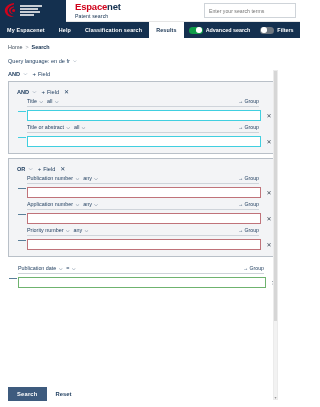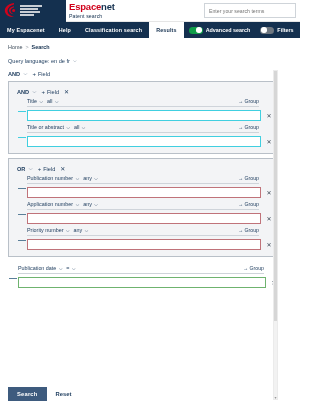--- a/index.html
+++ b/index.html
@@ -27,21 +27,21 @@
     width: 15px; height: 17px; background:#14304f;
     position:relative; flex:0 0 auto;
   }
   .logo-swirl svg { display:block; }
   .logo-bars { display:flex; flex-direction:column; gap:1.3px; }
   .logo-bars i { display:block; width:22px; height:1.6px; background:#c8cdd4; }
   .logo-bars i:nth-child(2){ width:18px; }
   .logo-bars i:nth-child(3){ width:20px; }
   .logo-bars i:nth-child(4){ width:14px; }
 
-  .brand { margin-left:3px; line-height:1; }
+  .brand { margin-left:9px; line-height:1; }
   .brand .b1 { font-size:9.5px; font-weight:bold; color:#d0021b; letter-spacing:-0.2px;}
   .brand .b1 em { font-style:normal; color:#14304f; }
   .brand .b2 { font-size:5.2px; color:#14304f; margin-top:2px; letter-spacing:0.1px;}
 
   .header-search {
     position:absolute; right:4px; top:3px;
     width: 92px; height:15px;
     border:1px solid #cfd4d9; background:#fff;
     display:flex; align-items:center; padding:0 4px;
   }

